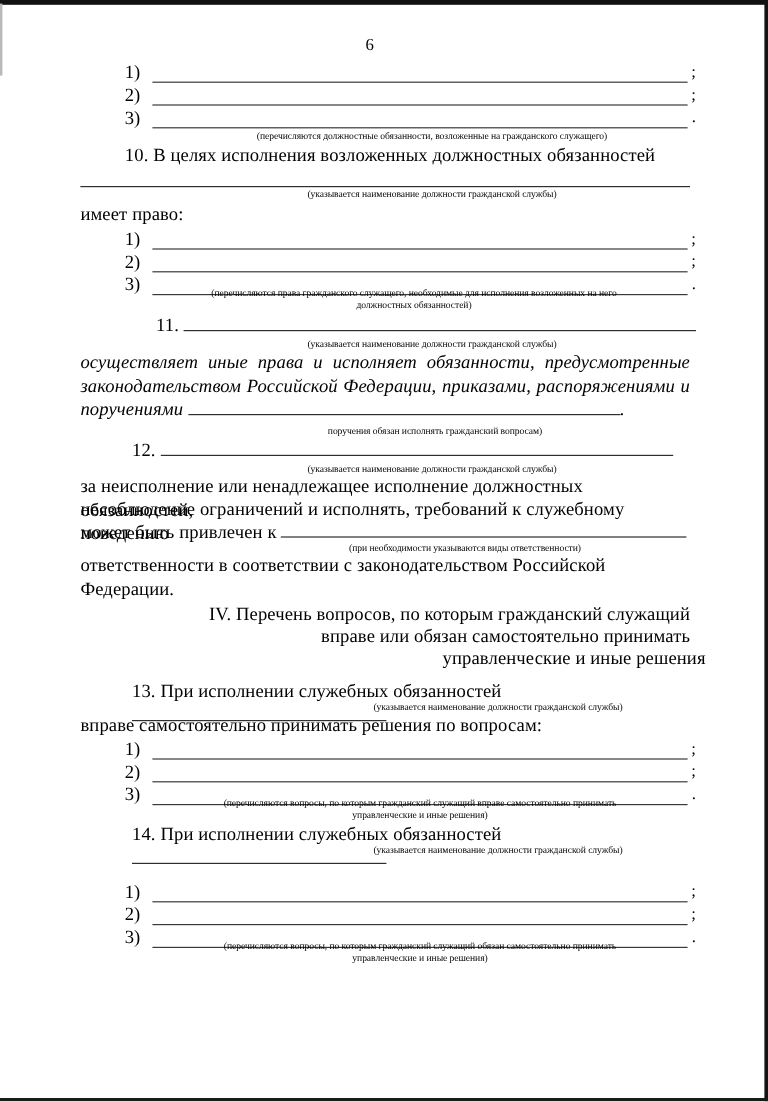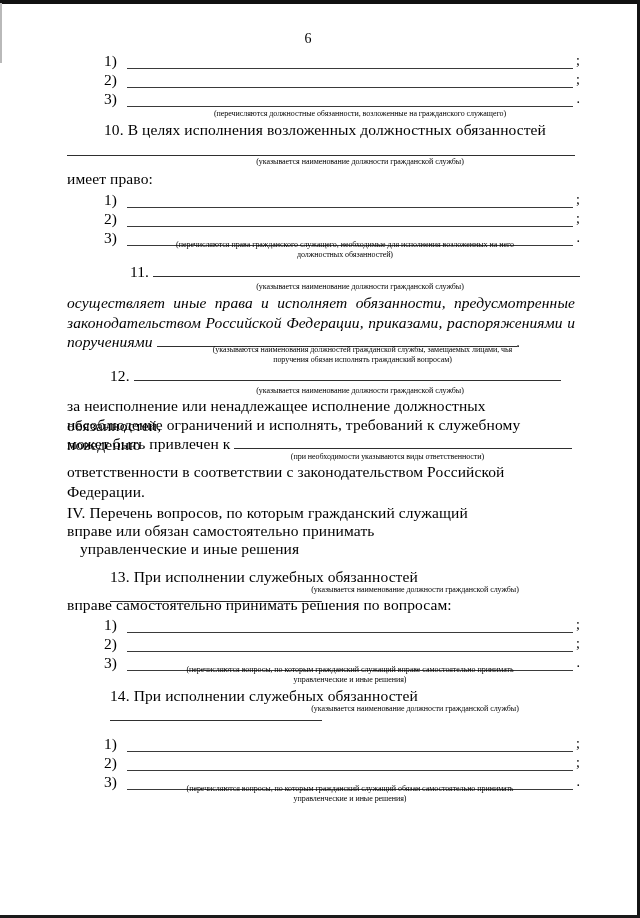--- a/index.html
+++ b/index.html
@@ -77,21 +77,21 @@
   }
   .caption {
     font-size: 8px;
     line-height: 10px;
     text-align: center;
     font-family: "Liberation Serif", "DejaVu Serif", serif;
     font-weight: 400;
     letter-spacing: -0.05px;
   }
   .center {
-    text-align: left;
+    text-align: right;
   }
 
   
   .num-list {
     position: absolute;
     left: 104px;
     width: 476px;
   }
   .num-row {
     display: flex;
@@ -204,21 +204,20 @@
       <span class="inline-rule" style="width:427px;"></span>
     </div>
 
     <div class="abs caption" style="top:282px; left:150px; width:420px;">(указывается наименование должности гражданской службы)</div>
 
     <div class="abs body-text justify" style="top:293px; left:67px; width:508px;">
       <span>осуществляет иные права и исполняет обязанности, предусмотренные законодательством Российской Федерации, приказами, распоряжениями и поручениями</span>
       <span class="inline-rule" style="width:360px;"></span><span>.</span>
     </div>
 
-    <div class="abs caption" style="top:345px; left:150px; width:425px;">(указываются наименования должностей гражданской службы, замещаемых лицами, чья</div>
     <div class="abs caption" style="top:355px; left:150px; width:425px;">поручения обязан исполнять гражданский вопросам)</div>
 
     <div class="abs body-text" style="top:366px; left:110px; width:470px;">
       <span>12.</span>
       <span class="inline-rule" style="width:427px;"></span>
     </div>
 
     <div class="abs caption" style="top:386px; left:150px; width:420px;">(указывается наименование должности гражданской службы)</div>
 
     <div class="abs body-text" style="top:396px; left:67px; width:512px;">за неисполнение или ненадлежащее исполнение должностных обязанностей,</div>

